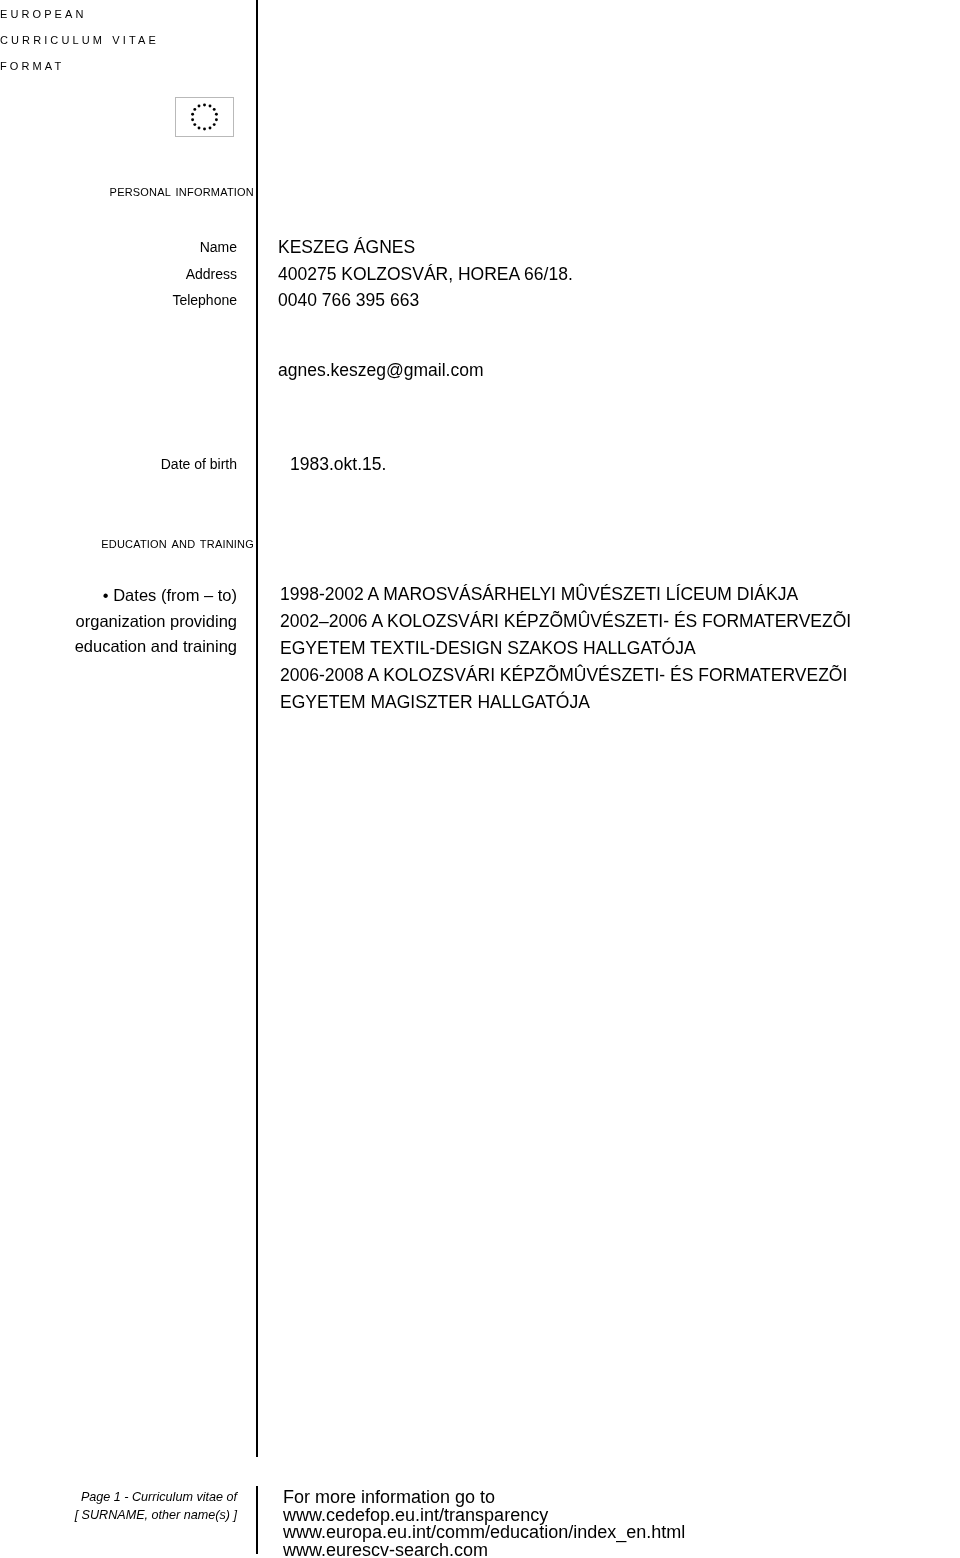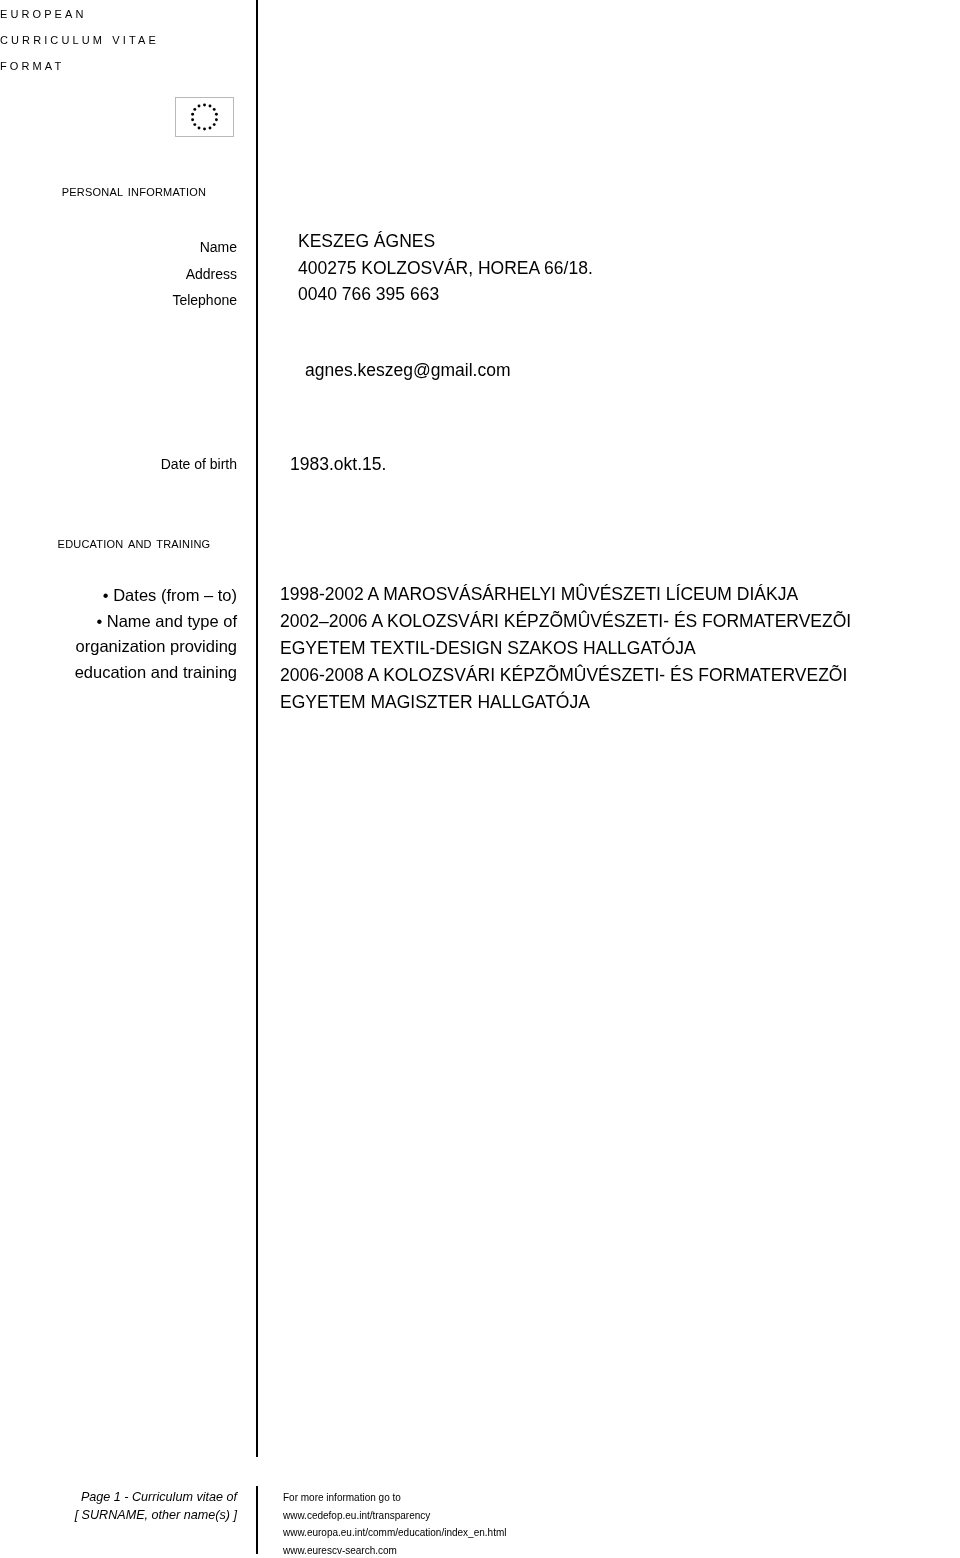--- a/index.html
+++ b/index.html
@@ -54,21 +54,21 @@
     background: #000000;
   }
 
   
   .section-head {
     font-size: 15.5px;
     font-variant: small-caps;
     text-transform: lowercase;
     letter-spacing: 0.2px;
     padding-left: 14px;
-    text-align: center;
+    text-align: right;
   }
 
   .label {
     font-size: 14px;
     line-height: 26.5px;
     white-space: nowrap;
   }
   .label-sm {
     font-size: 16.5px;
     line-height: 25.5px;
@@ -90,21 +90,21 @@
   
   .footer-left {
     width: 237px;
     text-align: right;
     font-style: italic;
     font-size: 12.6px;
     line-height: 17.5px;
     white-space: nowrap;
   }
   .footer-right {
-    font-size: 10px;
+    font-size: 18px;
     line-height: 17.5px;
     white-space: nowrap;
   }
 </style>
 </head>
 <body>
 
 <div class="page">
 
   <div class="vrule" style="top:0px; height:1457px;"></div>
@@ -143,37 +143,36 @@
 
   <div class="abs" style="left:0px; top:234px; width:237px; text-align:right;">
     <div class="label">Name</div>
     <div class="label">Address</div>
     <div class="label">Telephone</div>
   </div>
   <div class="abs" style="left:0px; top:451px; width:237px; text-align:right;">
     <div class="label">Date of birth</div>
   </div>
 
-  <div class="abs" style="left:278px; top:228px;margin-left:20px;">
+  <div class="abs" style="left:278px; top:234px;">
     <div class="value">KESZEG ÁGNES</div>
     <div class="value"> 400275 KOLZOSVÁR, HOREA 66/18.</div>
     <div class="value">0040 766 395 663</div>
   </div>
-  <div class="abs" style="left:278px; top:357px;margin-left:27px;">
+  <div class="abs" style="left:278px; top:357px;">
     <div class="value">agnes.keszeg@gmail.com</div>
   </div>
   <div class="abs" style="left:290px; top:451px;">
     <div class="value">1983.okt.15.</div>
   </div>
 
   <div class="abs section-head" style="left:0px; top:534px; width:240px;">Education and training</div>
 
   <div class="abs" style="left:0px; top:583px; width:237px; text-align:right;">
     <div class="label label-sm">• Dates (from – to)</div>
-    <div class="label label-sm">• Name and type of</div>
     <div class="label label-sm">organization providing</div>
     <div class="label label-sm">education and training</div>
   </div>
 
   <div class="abs" style="left:280px; top:581px;">
     <div class="value-edu">1998-2002  A MAROSVÁSÁRHELYI MÛVÉSZETI LÍCEUM DIÁKJA</div>
     <div class="value-edu">2002–2006 A KOLOZSVÁRI KÉPZÕMÛVÉSZETI- ÉS FORMATERVEZÕI</div>
     <div class="value-edu">EGYETEM TEXTIL-DESIGN SZAKOS HALLGATÓJA</div>
     <div class="value-edu">2006-2008 A KOLOZSVÁRI KÉPZÕMÛVÉSZETI- ÉS FORMATERVEZÕI</div>
     <div class="value-edu">EGYETEM MAGISZTER HALLGATÓJA</div>

